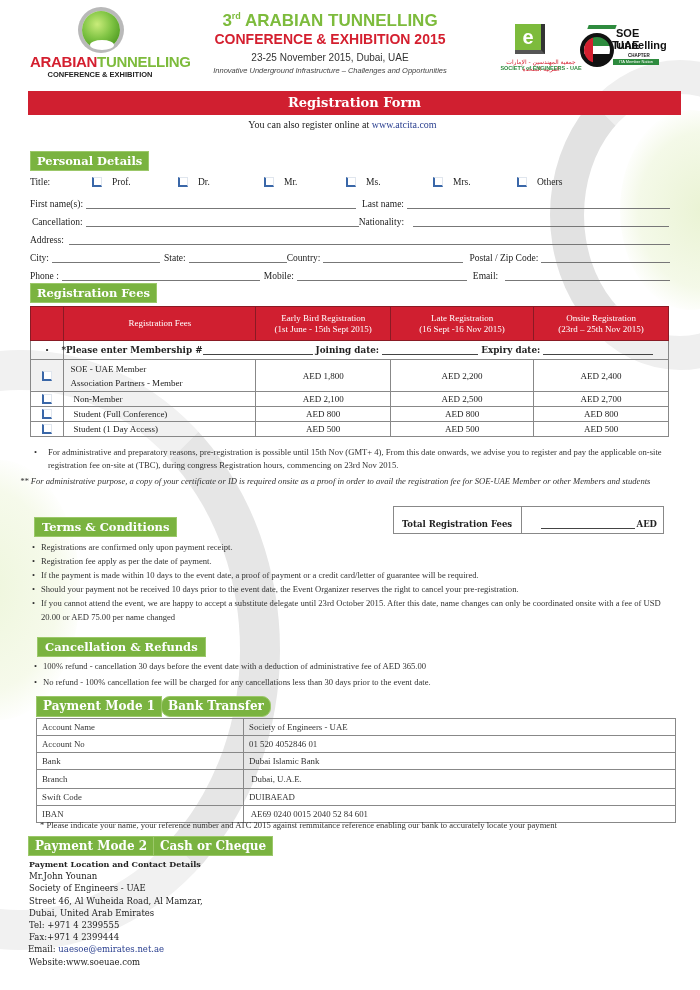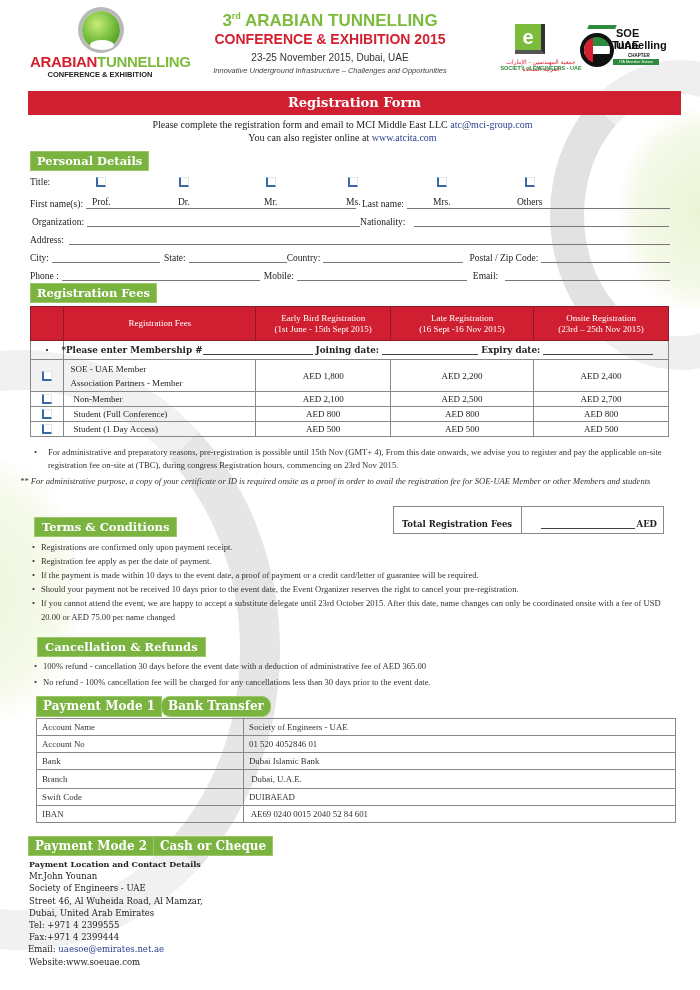--- a/index.html
+++ b/index.html
@@ -53,21 +53,21 @@
   
   .g-head { position: absolute; background: #7ab340; color: #fff; font-weight: bold; font-size: 11.5px; line-height: 18px; padding: 0 6px; font-family: "DejaVu Serif", serif; border: 1px solid #9cc86a; }
 
   
   .pd-row { position: absolute; left: 30px; width: 640px; font-family: "Liberation Serif", serif; font-size: 9.5px; color: #222; display: flex; align-items: flex-end; height: 13px; }
   .pd-row .lbl { white-space: nowrap; padding-right: 3px; }
   .pd-row .line { border-bottom: 1px solid #777; height: 11px; }
   .cb { display: inline-block; width: 10px; height: 10px; border: 1px solid #c9d2de; border-bottom: 2px solid #3a67a8; border-left: 2px solid #3a67a8; border-right-color:#e0e6ee; border-top-color:#e0e6ee; background: #fff; vertical-align: middle; }
   .title-row { position: absolute; left: 30px; top: 177px; width: 640px; height: 14px; font-family: "Liberation Serif", serif; font-size: 9.5px; }
   .title-row > * { position: absolute; top: 0; }
-  .title-row .opt { display: flex; align-items: center; gap: 10px; flex-direction: column; }
+  .title-row .opt { display: flex; align-items: center; gap: 10px; }
 
   
   table { border-collapse: collapse; }
   .fees { position: absolute; left: 30px; top: 306px; width: 639px; font-family: "Liberation Serif", serif; font-size: 9px; }
   .fees th { background: #d01f30; color: #fff; font-weight: normal; height: 34px; border: 1px solid #8a1a24; text-align: center; line-height: 11px; font-size: 9px; }
   .fees td { border: 1px solid #888; height: 15px; font-size: 9px; }
   .fees td.c { text-align: center; }
   .fees td.cbc { text-align: center; width: 34px; }
   .fees .mrow td { height: 19px; border-left: none; border-right: none; }
   .fees .mrow td.first { border-left: 1px solid #888; }
@@ -128,21 +128,20 @@
     <div class="tun-bar"></div>
     <div class="tun-circle"></div>
     <div class="tun-t1">SOE UAE</div>
     <div class="tun-t2">Tunnelling</div>
     <div class="tun-t3">CHAPTER</div>
     <div class="tun-t4">ITA Member Nation</div>
   </div>
 
   <div class="red-banner">Registration Form</div>
   <div class="intro">
-    <div><span>Please complete the registration form and email to MCI Middle East LLC </span><span class="lnk">atc@mci-group.com</span></div>
     <div><span>You can also register online at </span><span class="lnk">www.atcita.com</span></div>
   </div>
 
   <div class="g-head" style="left:30px; top:151px;">Personal Details</div>
 
   <div class="title-row">
     <span style="left:0;">Title:</span>
     <span class="opt" style="left:62px;">
         <span class="cb"></span>
         <span>Prof.</span>
@@ -169,21 +168,21 @@
       </span>
   </div>
 
   <div class="pd-row" style="top:196px;">
     <span class="lbl">First name(s):</span>
     <span class="line" style="width:270px;"></span>
     <span class="lbl" style="padding-left:6px;">Last name:</span>
     <span class="line" style="flex:1;"></span>
   </div>
   <div class="pd-row" style="top:214px; left:32px; width:637px;">
-    <span class="lbl">Organization:</span>
+    <span class="lbl">Cancellation:</span>
     <span class="line" style="width:273px;"></span>
     <span class="lbl">Nationality:</span>
     <span class="line" style="flex:1; margin-left:6px;"></span>
   </div>
   <div class="pd-row" style="top:232px;">
     <span class="lbl">Address:</span>
     <span class="line" style="flex:1; margin-left:2px;"></span>
   </div>
   <div class="pd-row" style="top:250px;">
     <span class="lbl">City:</span>
@@ -331,20 +330,21 @@
     <tr>
           <td class="k">Swift Code</td>
           <td>DUIBAEAD</td>
         </tr>
     <tr>
           <td class="k">IBAN</td>
           <td style="white-space:pre;"> AE69 0240 0015 2040 52 84 601</td>
         </tr>
   </tbody>
     </table>
+  <div class="note" style="left:40px; top:819px; width:640px; white-space:nowrap;">* Please indicate your name, your reference number and ATC 2015 against remmitance reference enabling our  bank to accurately locate your payment</div>
 
   <div class="g-head" style="left:28px; top:836px; font-size:12px; line-height:18px;">Payment Mode 2</div>
   <div class="g-head" style="left:153px; top:836px; font-size:12px; line-height:18px;">Cash or Cheque</div>
 
   <div class="contact">
     <div class="ch">Payment Location and Contact Details</div>
     <div>Mr.John Younan</div>
     <div>Society of Engineers - UAE</div>
     <div>Street 46, Al Wuheida Road, Al Mamzar,</div>
     <div>Dubai, United Arab Emirates</div>

